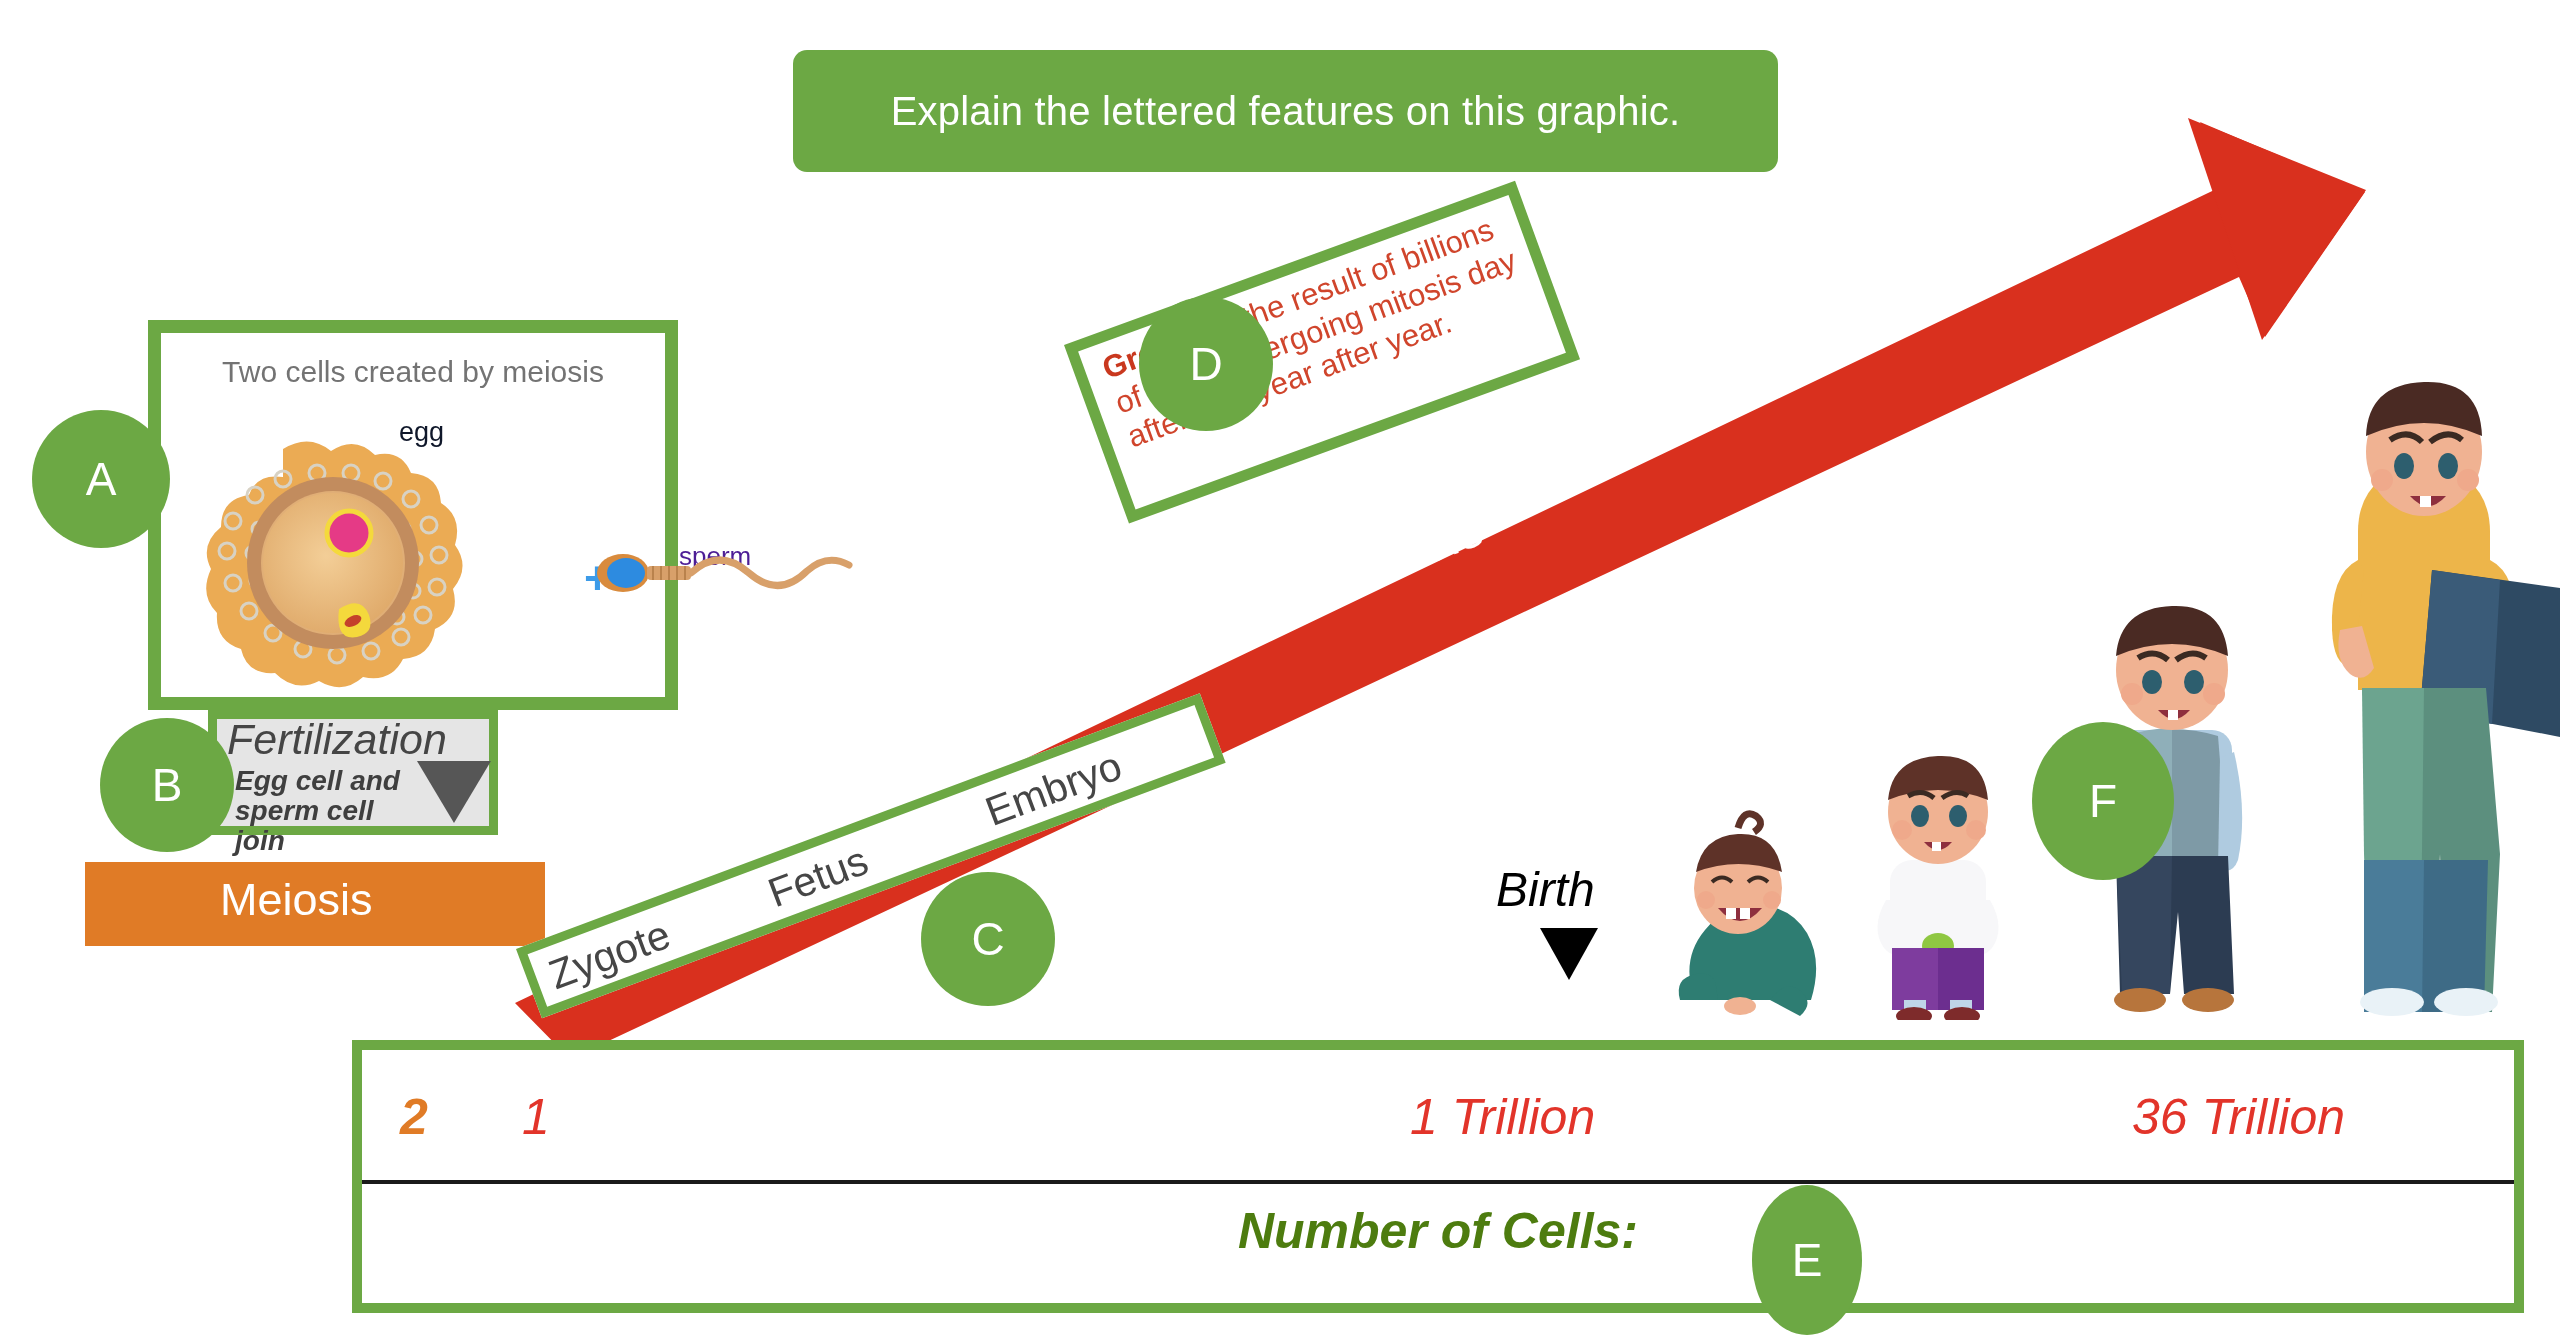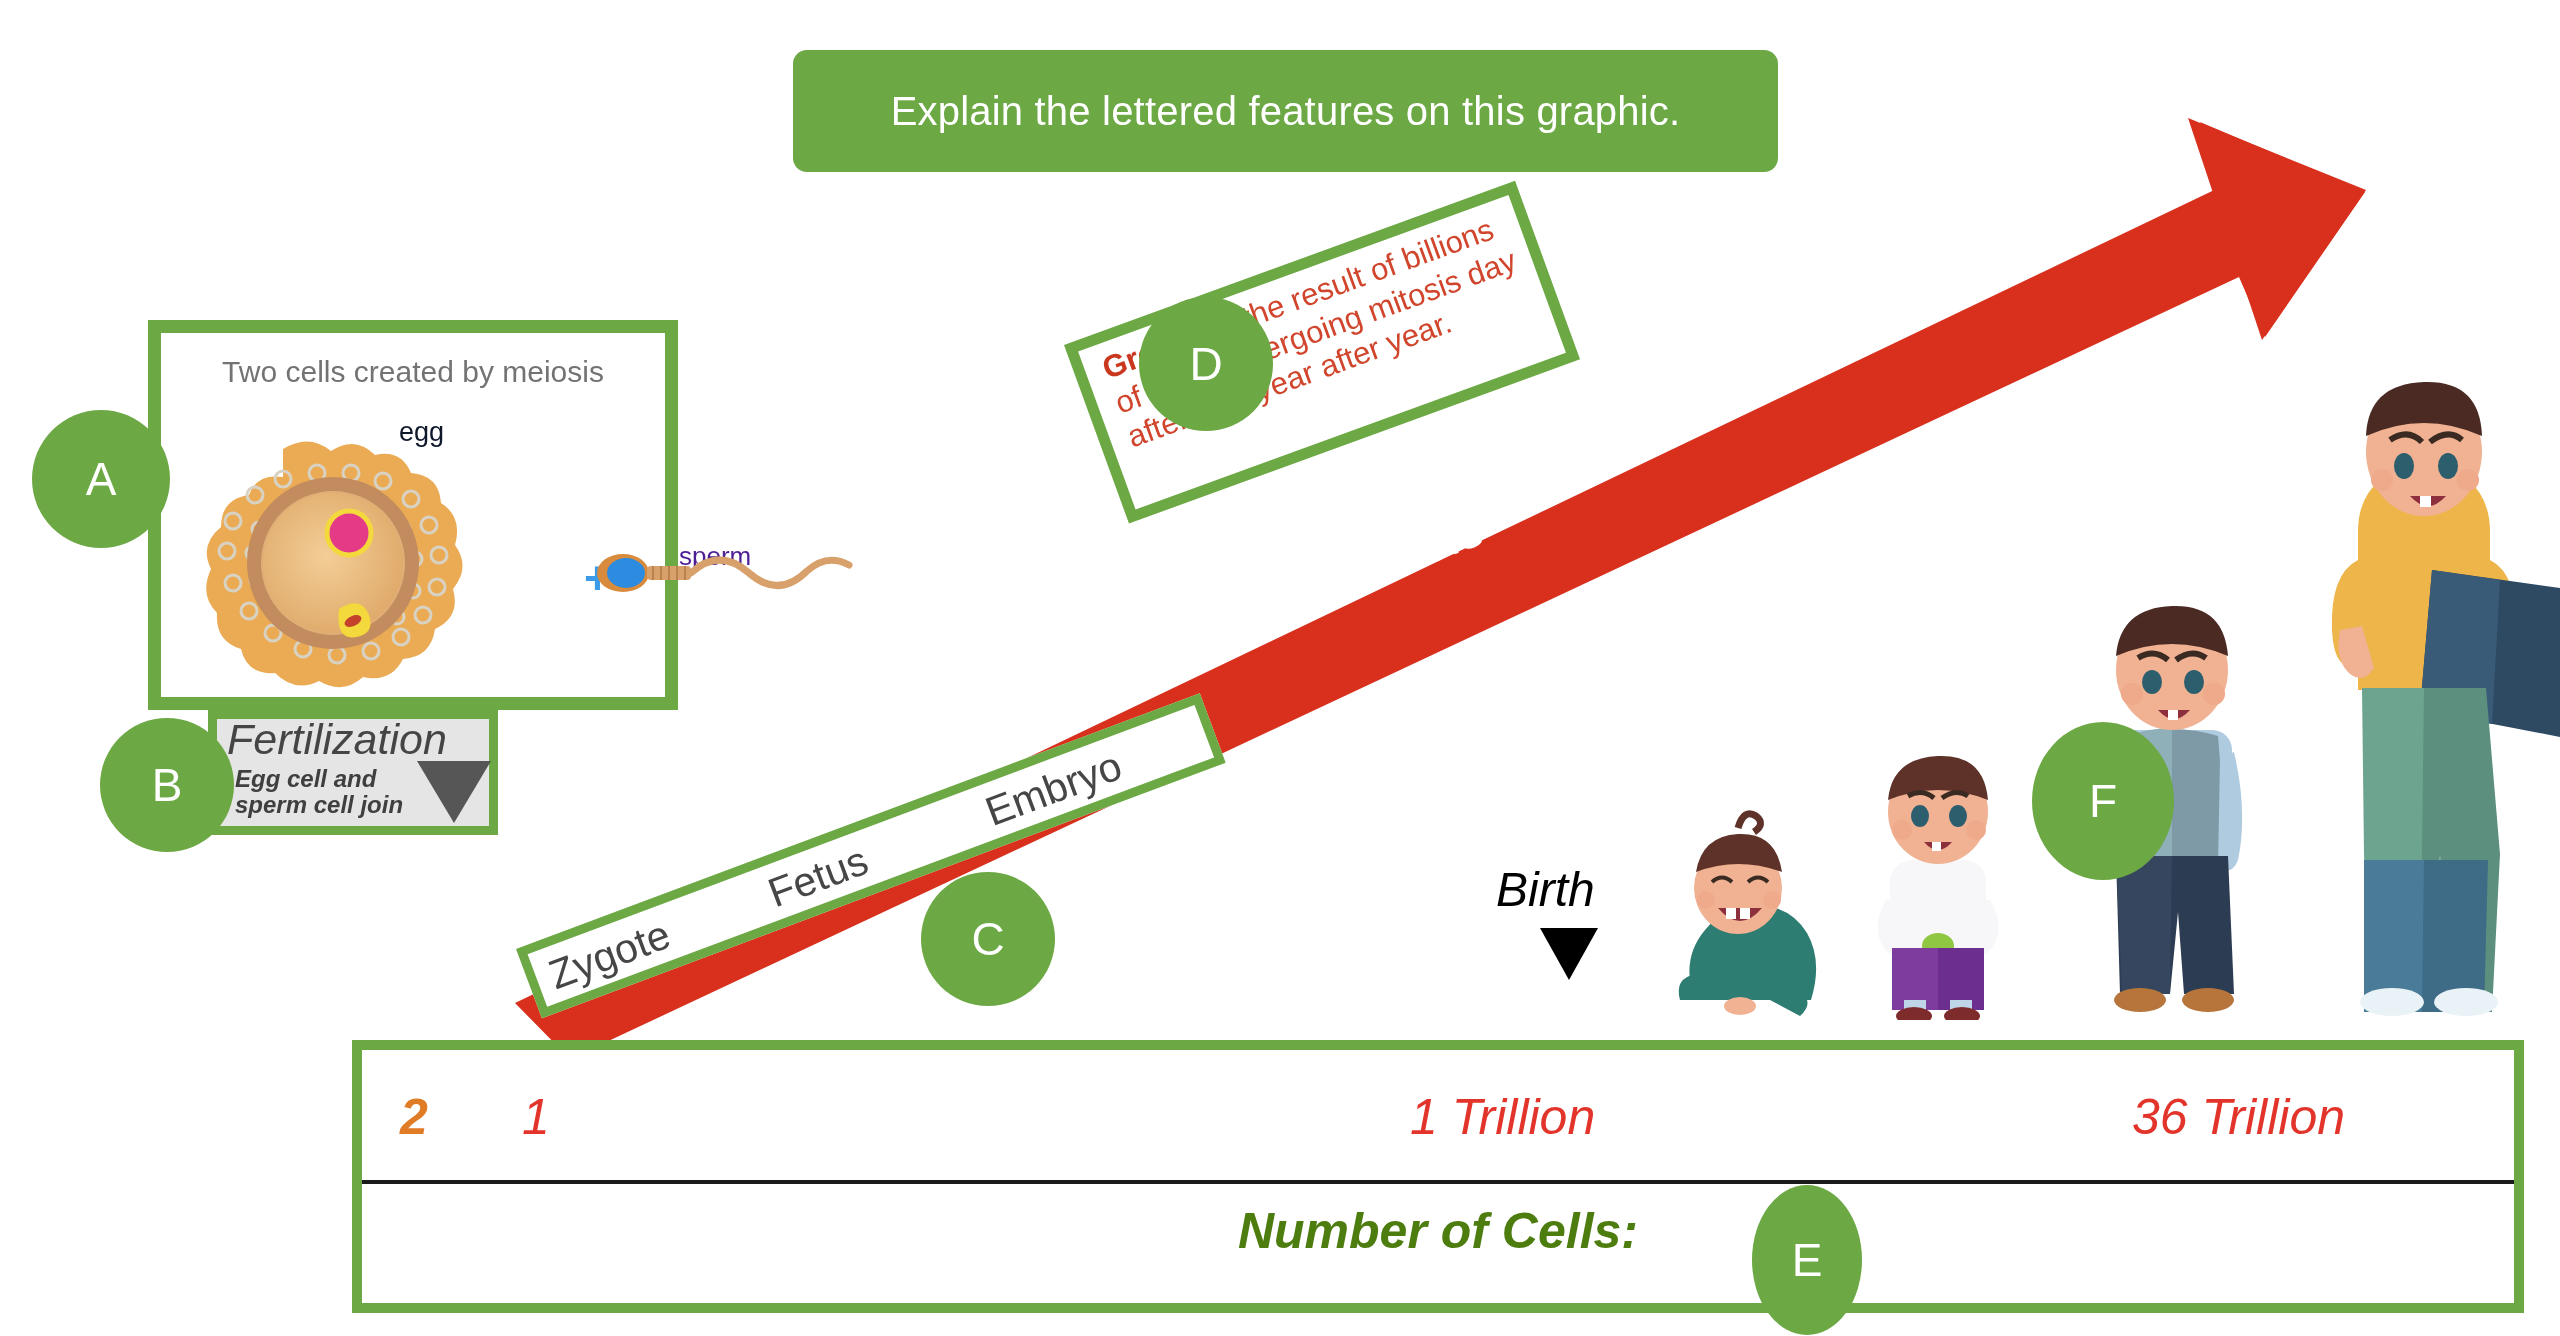--- a/index.html
+++ b/index.html
@@ -28,21 +28,21 @@
   .sperm-label{position:absolute;left:518px;top:208px;color:#4c1d95;font-size:26px;}
   .plus-sign{position:absolute;left:423px;top:222px;color:#3C9BE8;font-size:46px;
              font-weight:bold;line-height:1;}
 
   
   .box-fert{position:absolute;left:208px;top:710px;width:290px;height:125px;
             background:#e5e5e5;border:9px solid #6CA844;box-sizing:border-box;}
   .fert-title{position:absolute;left:10px;top:-4px;width:252px;color:#454545;
               font-style:italic;font-size:43px;white-space:nowrap;}
   .fert-sub{position:absolute;left:18px;top:47px;width:190px;color:#3f3f3f;
-            font-style:italic;font-weight:bold;font-size:24px;line-height:1.08;}
+            font-style:italic;font-weight:bold;font-size:28px;line-height:1.08;}
   .tri-gray{position:absolute;left:0;top:0;width:0;height:0;
             border-left:37px solid transparent;border-right:37px solid transparent;
             border-top:62px solid #565656;}
 
   
   .bar-meiosis{position:absolute;left:85px;top:862px;width:460px;height:84px;
                background:#E07B26;}
   .bar-meiosis span{position:absolute;left:135px;top:12px;color:#ffffff;font-size:45px;}
 
   
@@ -299,20 +299,23 @@
 
   <div class="box-fert">
     <div class="fert-title">Fertilization</div>
     <div class="fert-sub">
       <div>Egg cell and</div>
       <div>sperm cell join</div>
     </div>
     <div class="tri-gray" style="left:200px;top:42px;"></div>
   </div>
 
+  <div class="bar-meiosis">
+    <span>Meiosis</span>
+  </div>
 
   <div class="stage-bar">
     <span class="st-z">Zygote</span>
     <span class="st-f">Fetus</span>
     <span class="st-e">Embryo</span>
   </div>
 
   <div class="box-growth">
     <div class="growth-text"><b>Growth</b><span> is the result of billions of cells undergoing mitosis day after day, year after year.</span></div>
   </div>

